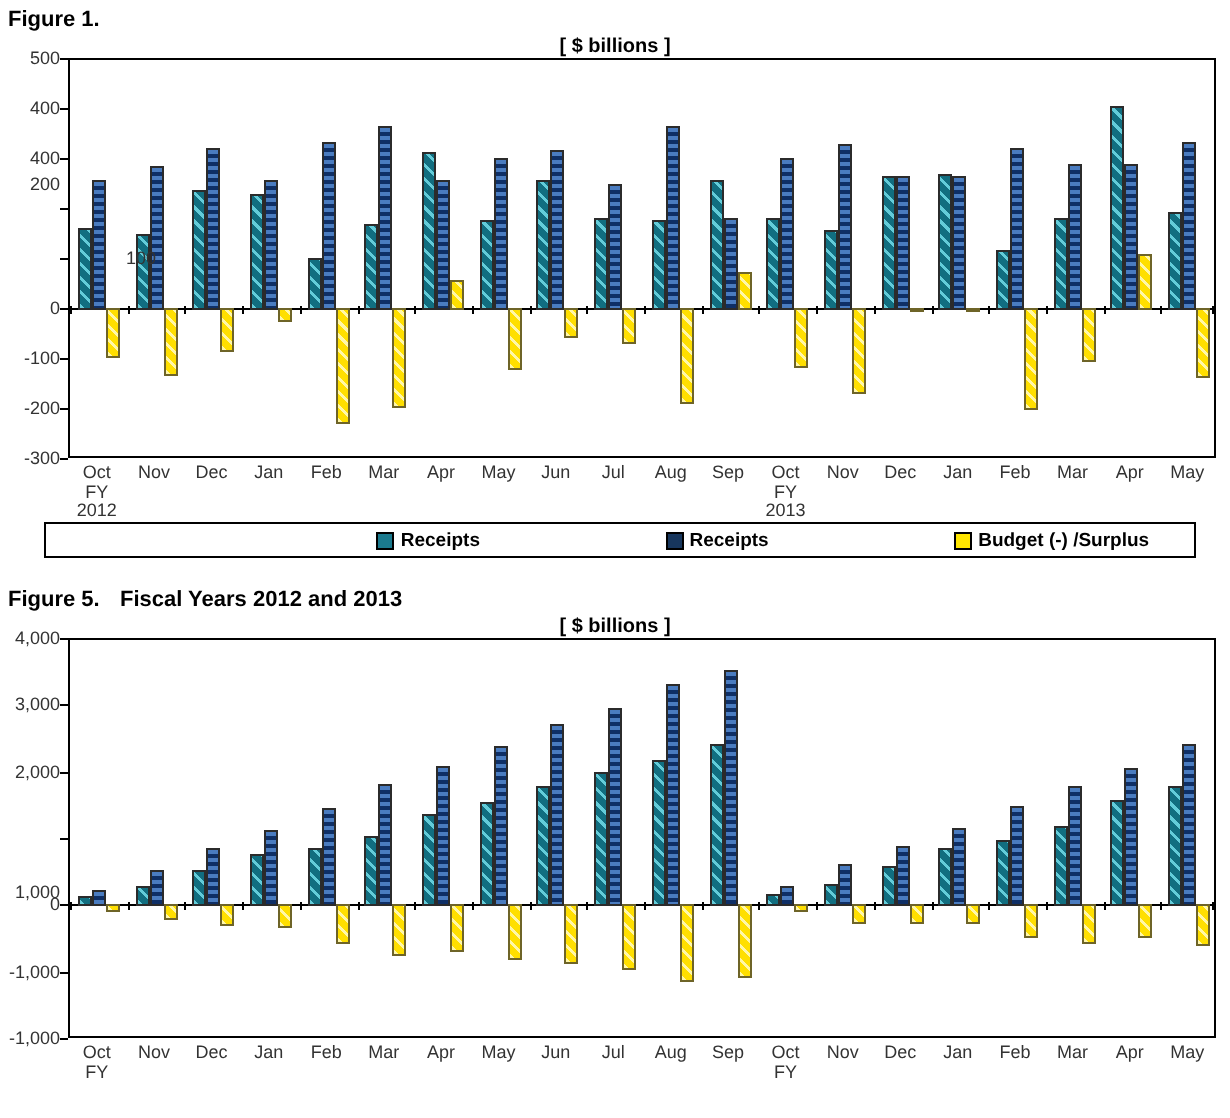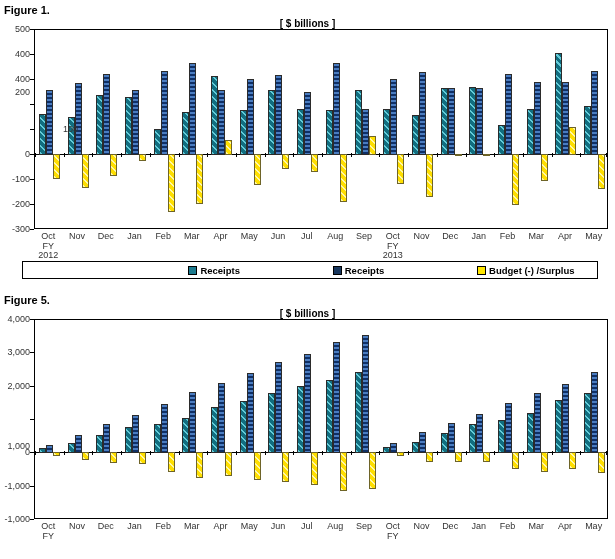--- a/index.html
+++ b/index.html
@@ -221,20 +221,21 @@
   </span>
   <span class="legend-item">
     <span class="legend-swatch sw-deficit"></span>
     <span>Budget (-) /Surplus</span>
   </span>
 </div>
 
 <div class="fig-title fig2-title">
   <span class="prefix">Figure 5.</span>
   <span class="ttl">
+    <span style="display:block">Fiscal Years 2012 and 2013</span>
   </span>
 </div>
 <div class="units">[ $ billions ]</div>
 
 <div class="chart-mount" id="chart2">
     <div class="plot" style="left: 34px; top: 0px; width: 574px; height: 200px;">
       <div class="zero-line" style="top: 132.333px;"></div>
       <div class="xtick-mark" style="left: 0px; top: 132.333px;"></div>
       <div class="xtick-mark" style="left: 28.7px; top: 132.333px;"></div>
       <div class="xtick-mark" style="left: 57.4px; top: 132.333px;"></div>

